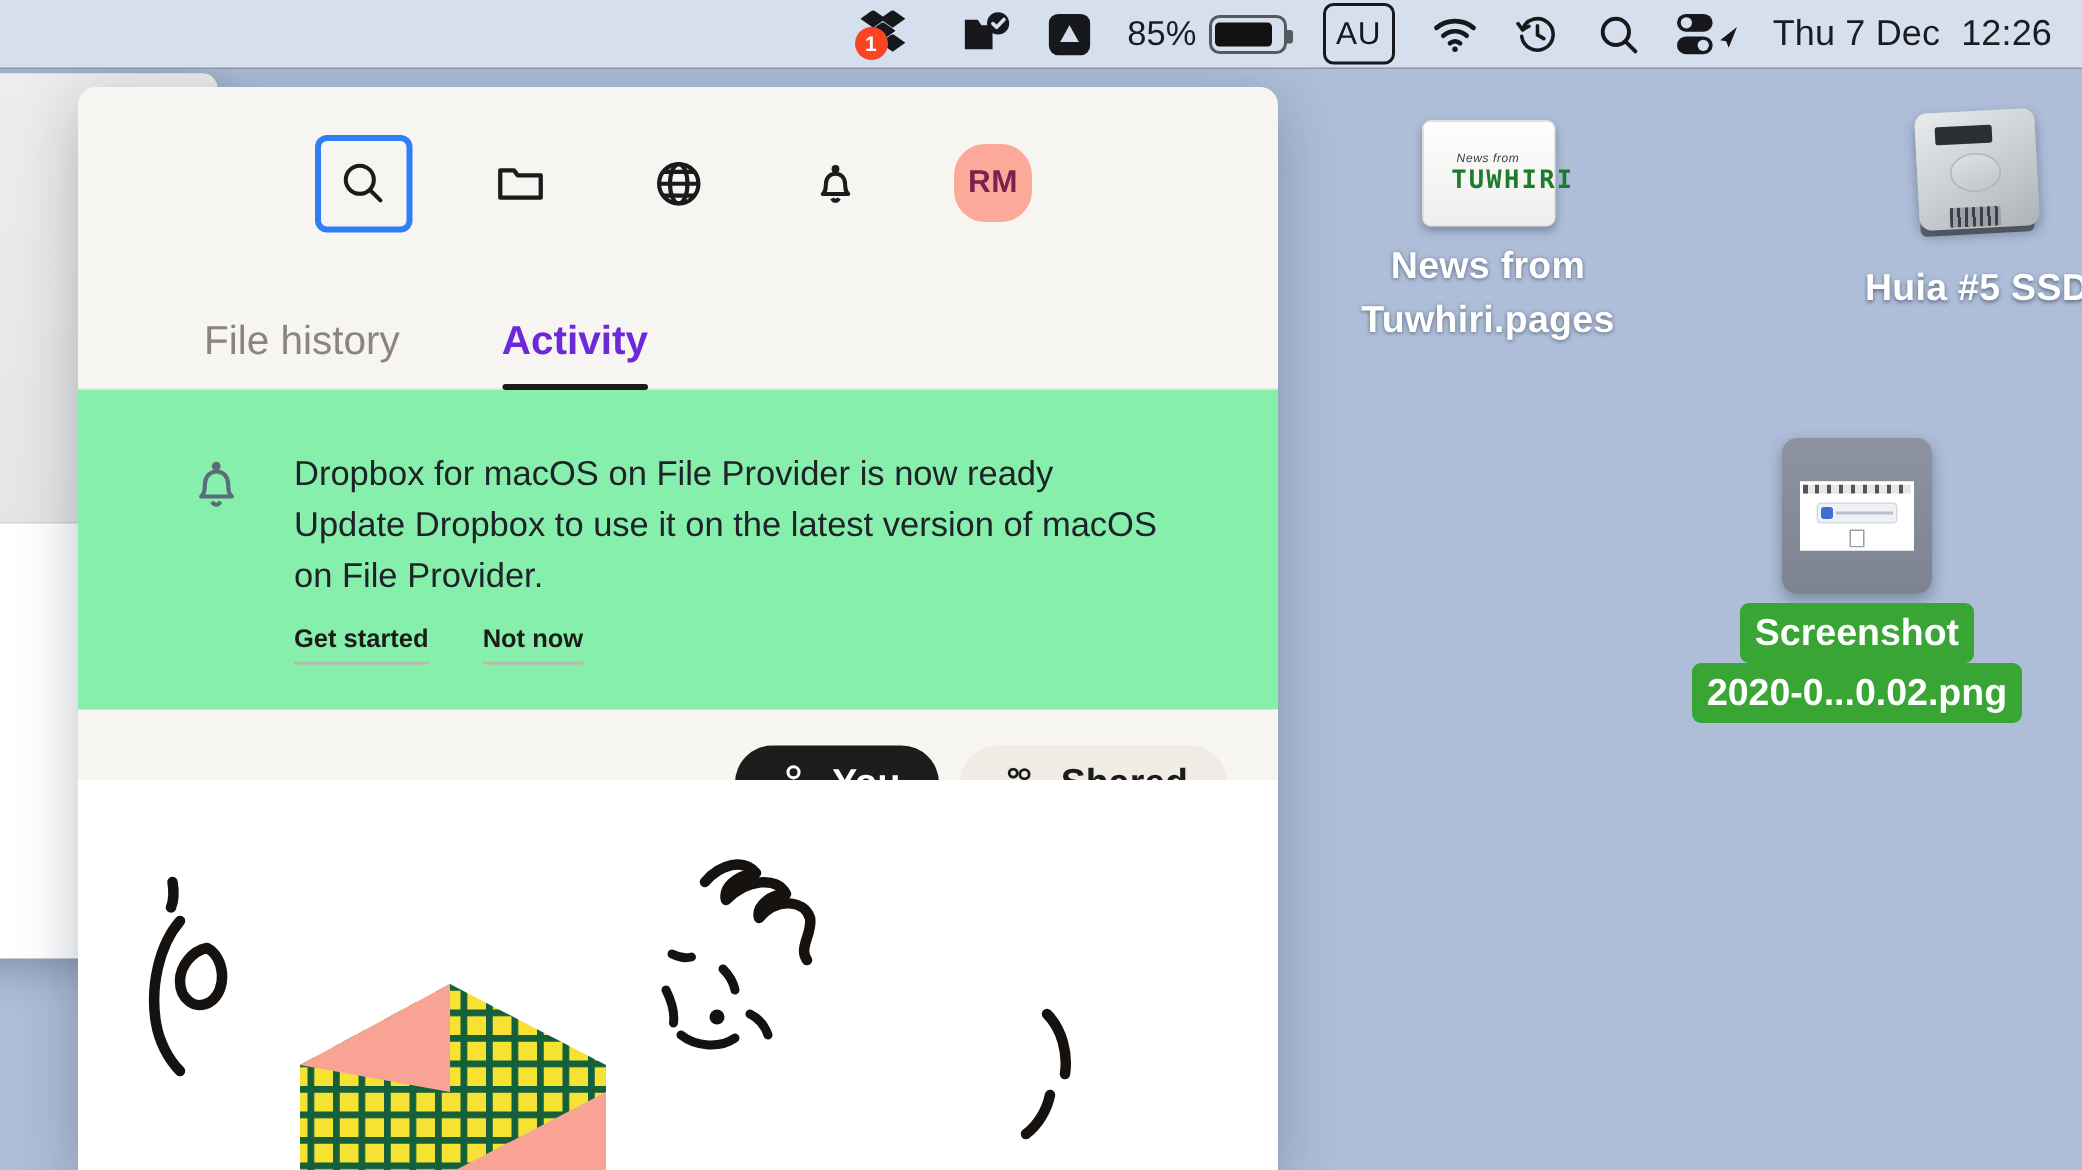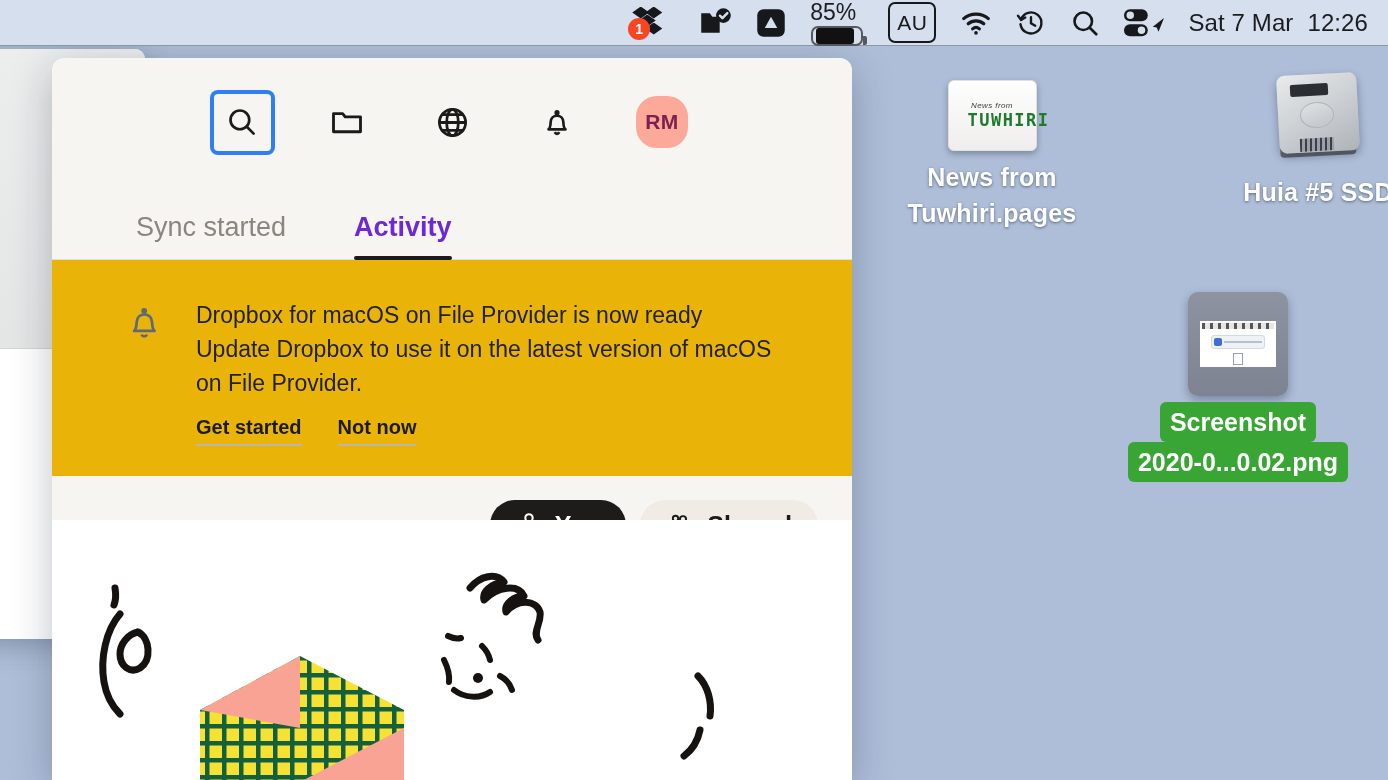--- a/index.html
+++ b/index.html
@@ -119,31 +119,31 @@
   }
   .tab + .tab{ padding-left:34px; }
   .tab.active{ color:#6d28d9;font-weight:bold; }
   .tab.active::after{
     content:""; position:absolute; left:34px; right:34px; bottom:-1px;
     height:4px; background:#1b1b1b; border-radius:2px;
   }
 
   
   .banner{
-    background:#eab308; padding:36px 30px 30px 70px;
+    background:#86efac; padding:36px 30px 30px 70px;
     display:flex; gap:30px; align-items:flex-start;
     min-height:204px;
   }
   .banner-body{ padding-top:2px; }
   .banner-text{
     font-size:23px; line-height:34px; color:#20222a; max-width:580px;
   }
   .banner-actions{ margin-top:16px; display:flex; gap:36px; }
   .banner-link{
-    font-size:20px; font-weight:700; color:#1b1b1b;
+    font-size:17px; font-weight:700; color:#1b1b1b;
     border-bottom:2px solid #bdb7ab; padding-bottom:5px;
   }
 
   
   .seg-row{
     display:flex; justify-content:flex-end; gap:14px;
     padding:24px 34px 0 0;
   }
   .seg{
     display:flex; align-items:center; gap:13px;
@@ -293,21 +293,21 @@
         <circle cx="12" cy="5.4" r=".9" fill="#1b1b1b"></circle>
       </svg>
     </div>
 
     <div class="p-icon">
       <div class="avatar">RM</div>
     </div>
   </div>
 
   <div class="p-tabs">
-    <div class="tab">Sync started</div>
+    <div class="tab">File history</div>
     <div class="tab active">Activity</div>
   </div>
 
   <div class="banner">
     <div style="flex:0 0 auto;padding-top:4px;">
       <svg width="44" height="44" viewBox="0 0 24 24" fill="none" stroke="#5b6b78" stroke-width="1.5" stroke-linejoin="round">
         <path d="M6.6 16.9c1.3-1.1 1.3-2.5 1.4-4.8.1-2.6 1.9-4.3 4.2-4.3s4.1 1.7 4.2 4.3c.1 2.3.1 3.7 1.4 4.8z"></path>
         <path d="M10.6 18.8c.35.75.9 1.1 1.5 1.1s1.15-.35 1.5-1.1"></path>
         <circle cx="12.1" cy="5.9" r=".85" fill="#5b6b78"></circle>
       </svg>
@@ -405,21 +405,21 @@
     </svg>
   </div>
 
   <div class="mb-item">
     <svg width="30" height="30" viewBox="0 0 24 24">
       <rect x="1" y="1" width="22" height="22" rx="5" fill="#16181c"></rect>
       <path d="M12 7l5 9H7z" fill="#d6dfee"></path>
     </svg>
   </div>
 
-  <div class="mb-item" style="gap:0;flex-direction:column;">
+  <div class="mb-item" style="gap:0;">
     <span class="mb-batt-pct">85%</span>
     <span class="batt-shell">
         <span class="batt-fill"></span>
       </span>
   </div>
 
   <div class="mb-item">
     <span class="au-box">AU</span>
   </div>
 
@@ -451,21 +451,21 @@
     <svg width="40" height="30" viewBox="0 0 32 24" fill="#16181c">
       <rect x="0" y="1" width="19" height="9.5" rx="4.75"></rect>
       <circle cx="5" cy="5.75" r="3" fill="#d6dfee"></circle>
       <rect x="0" y="13" width="19" height="9.5" rx="4.75"></rect>
       <circle cx="14" cy="17.75" r="3" fill="#d6dfee"></circle>
       <path d="M32 8l-9 7 3.2.6L27.6 19z"></path>
     </svg>
   </div>
 
   <div class="mb-clock">
-    <span>Sat 7 Mar</span>
+    <span>Thu 7 Dec</span>
     <span>12:26</span>
   </div>
 </div>
 
 <div class="dicon" id="icon-pages">
   <div class="pages-thumb">
     <div class="t1">News from</div>
     <div class="t2">TUWHIRI</div>
   </div>
   <div class="dlabel">

